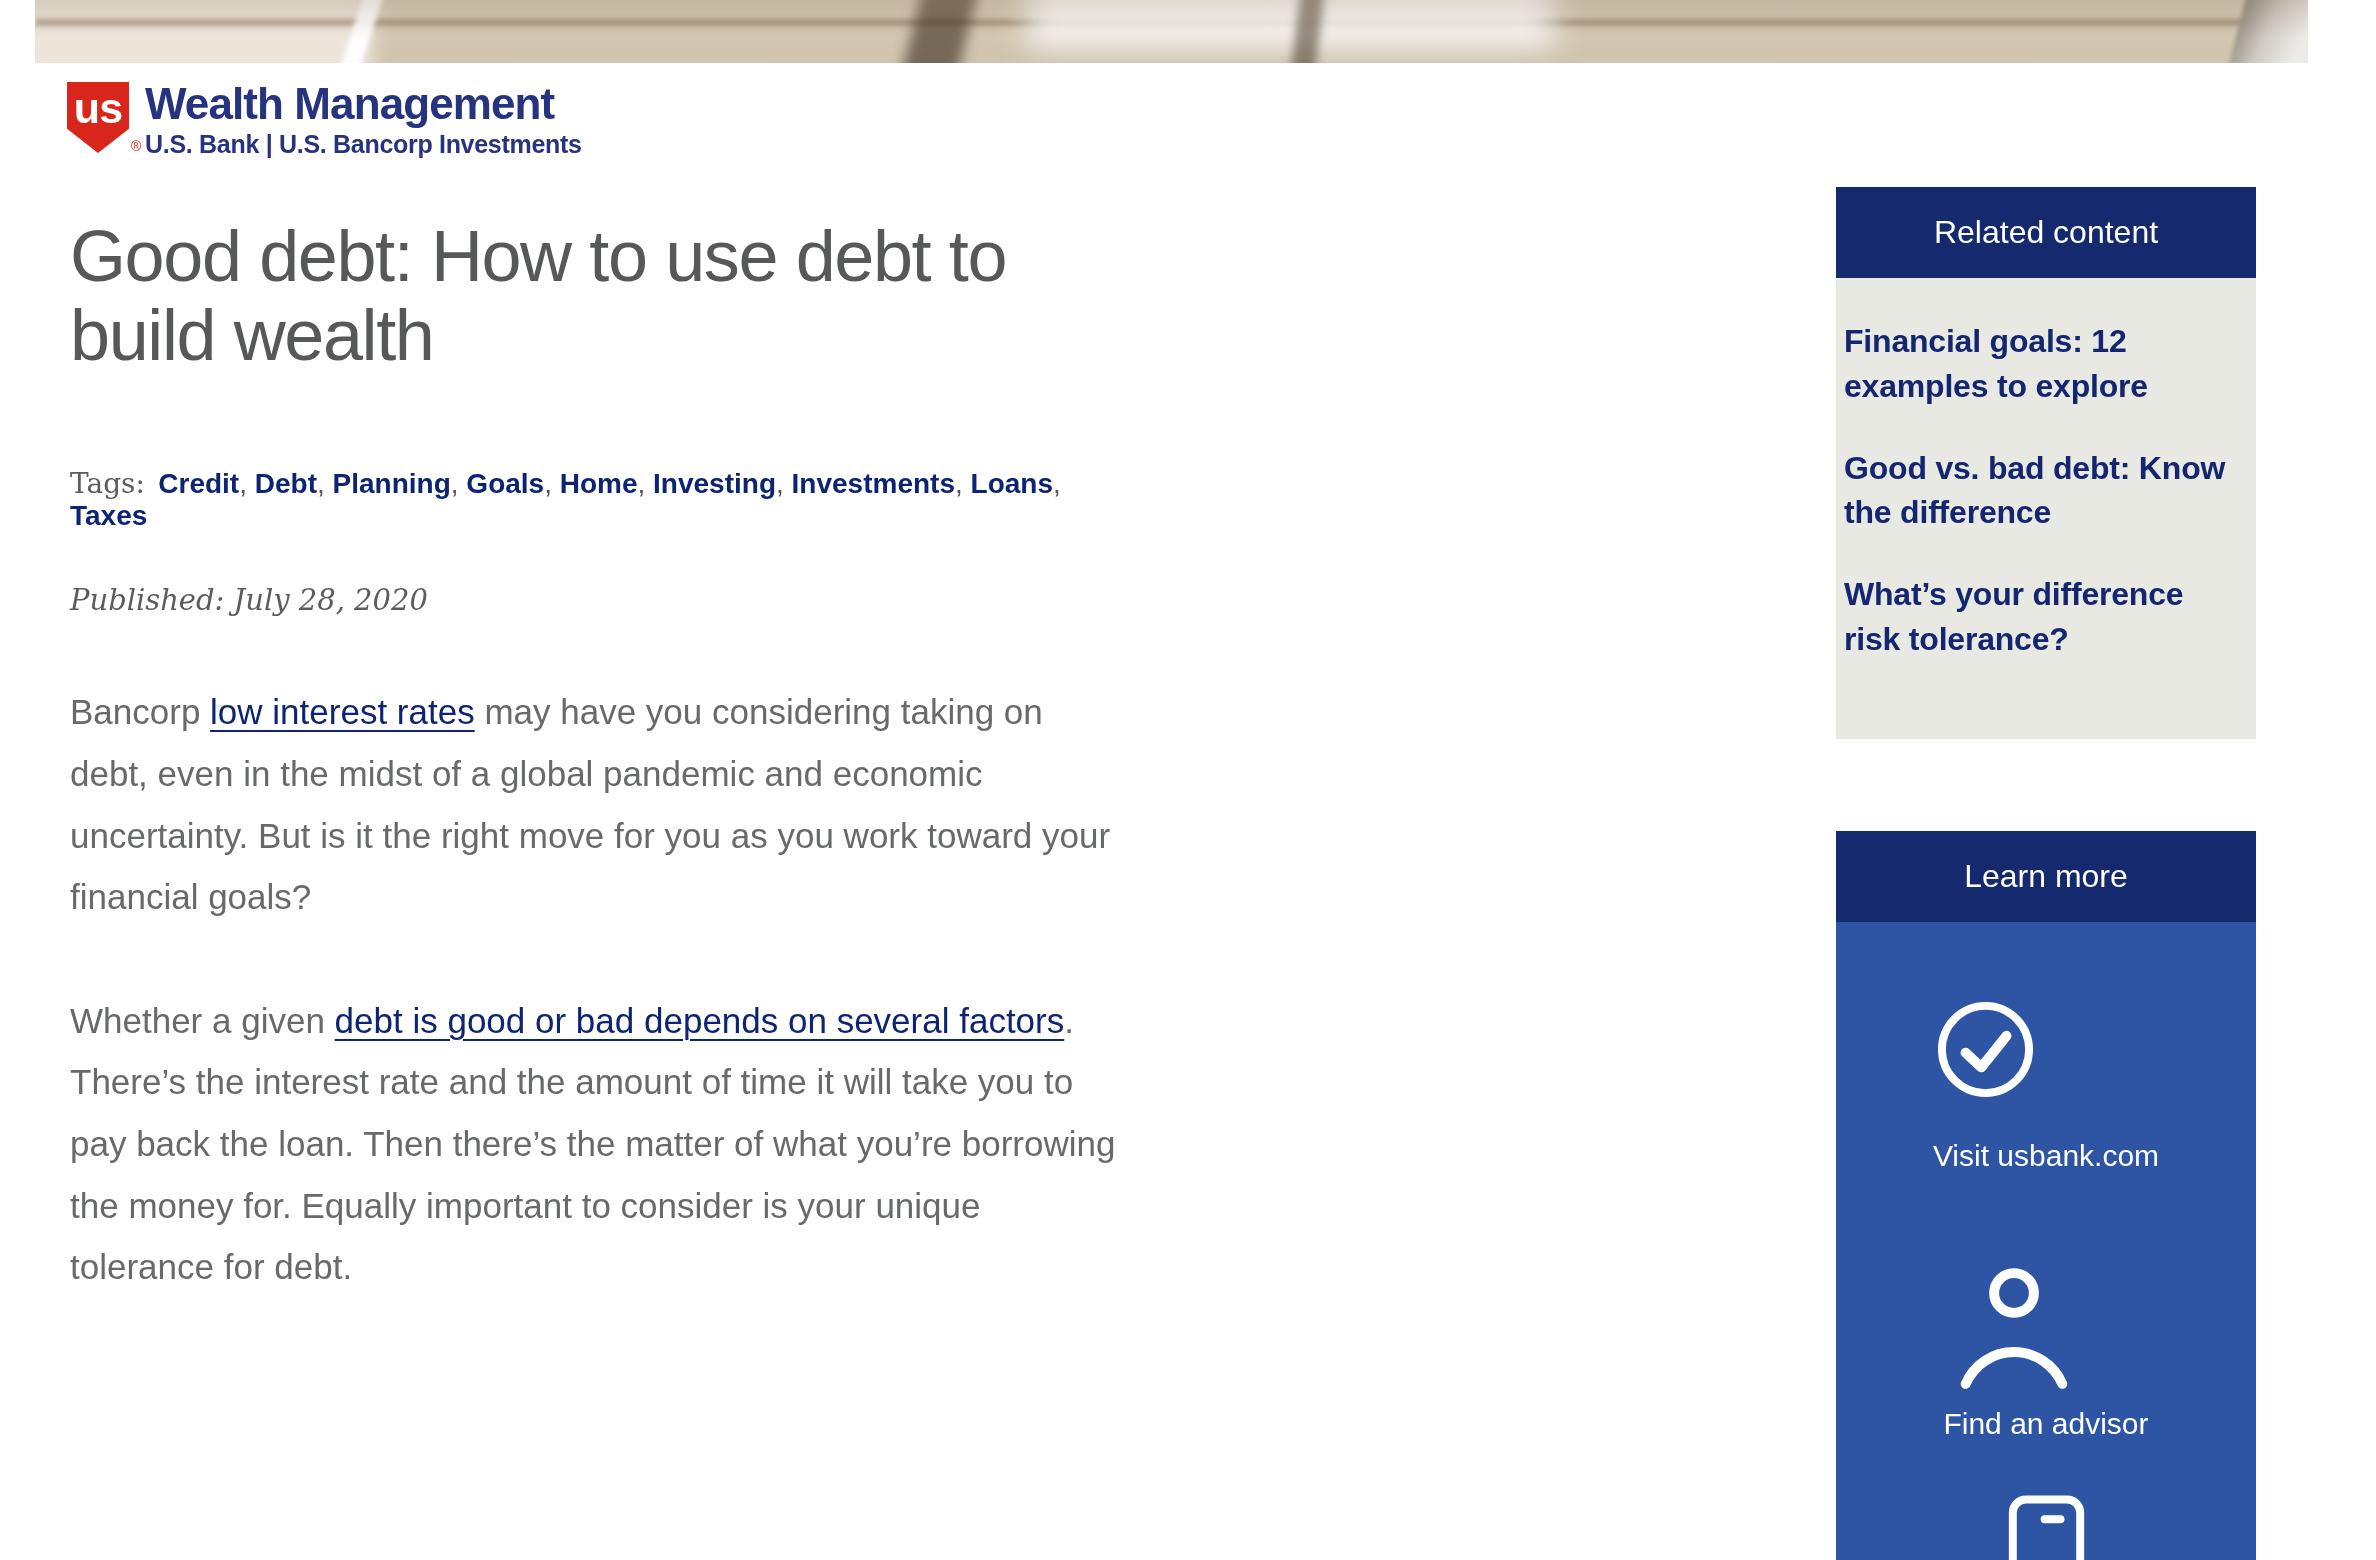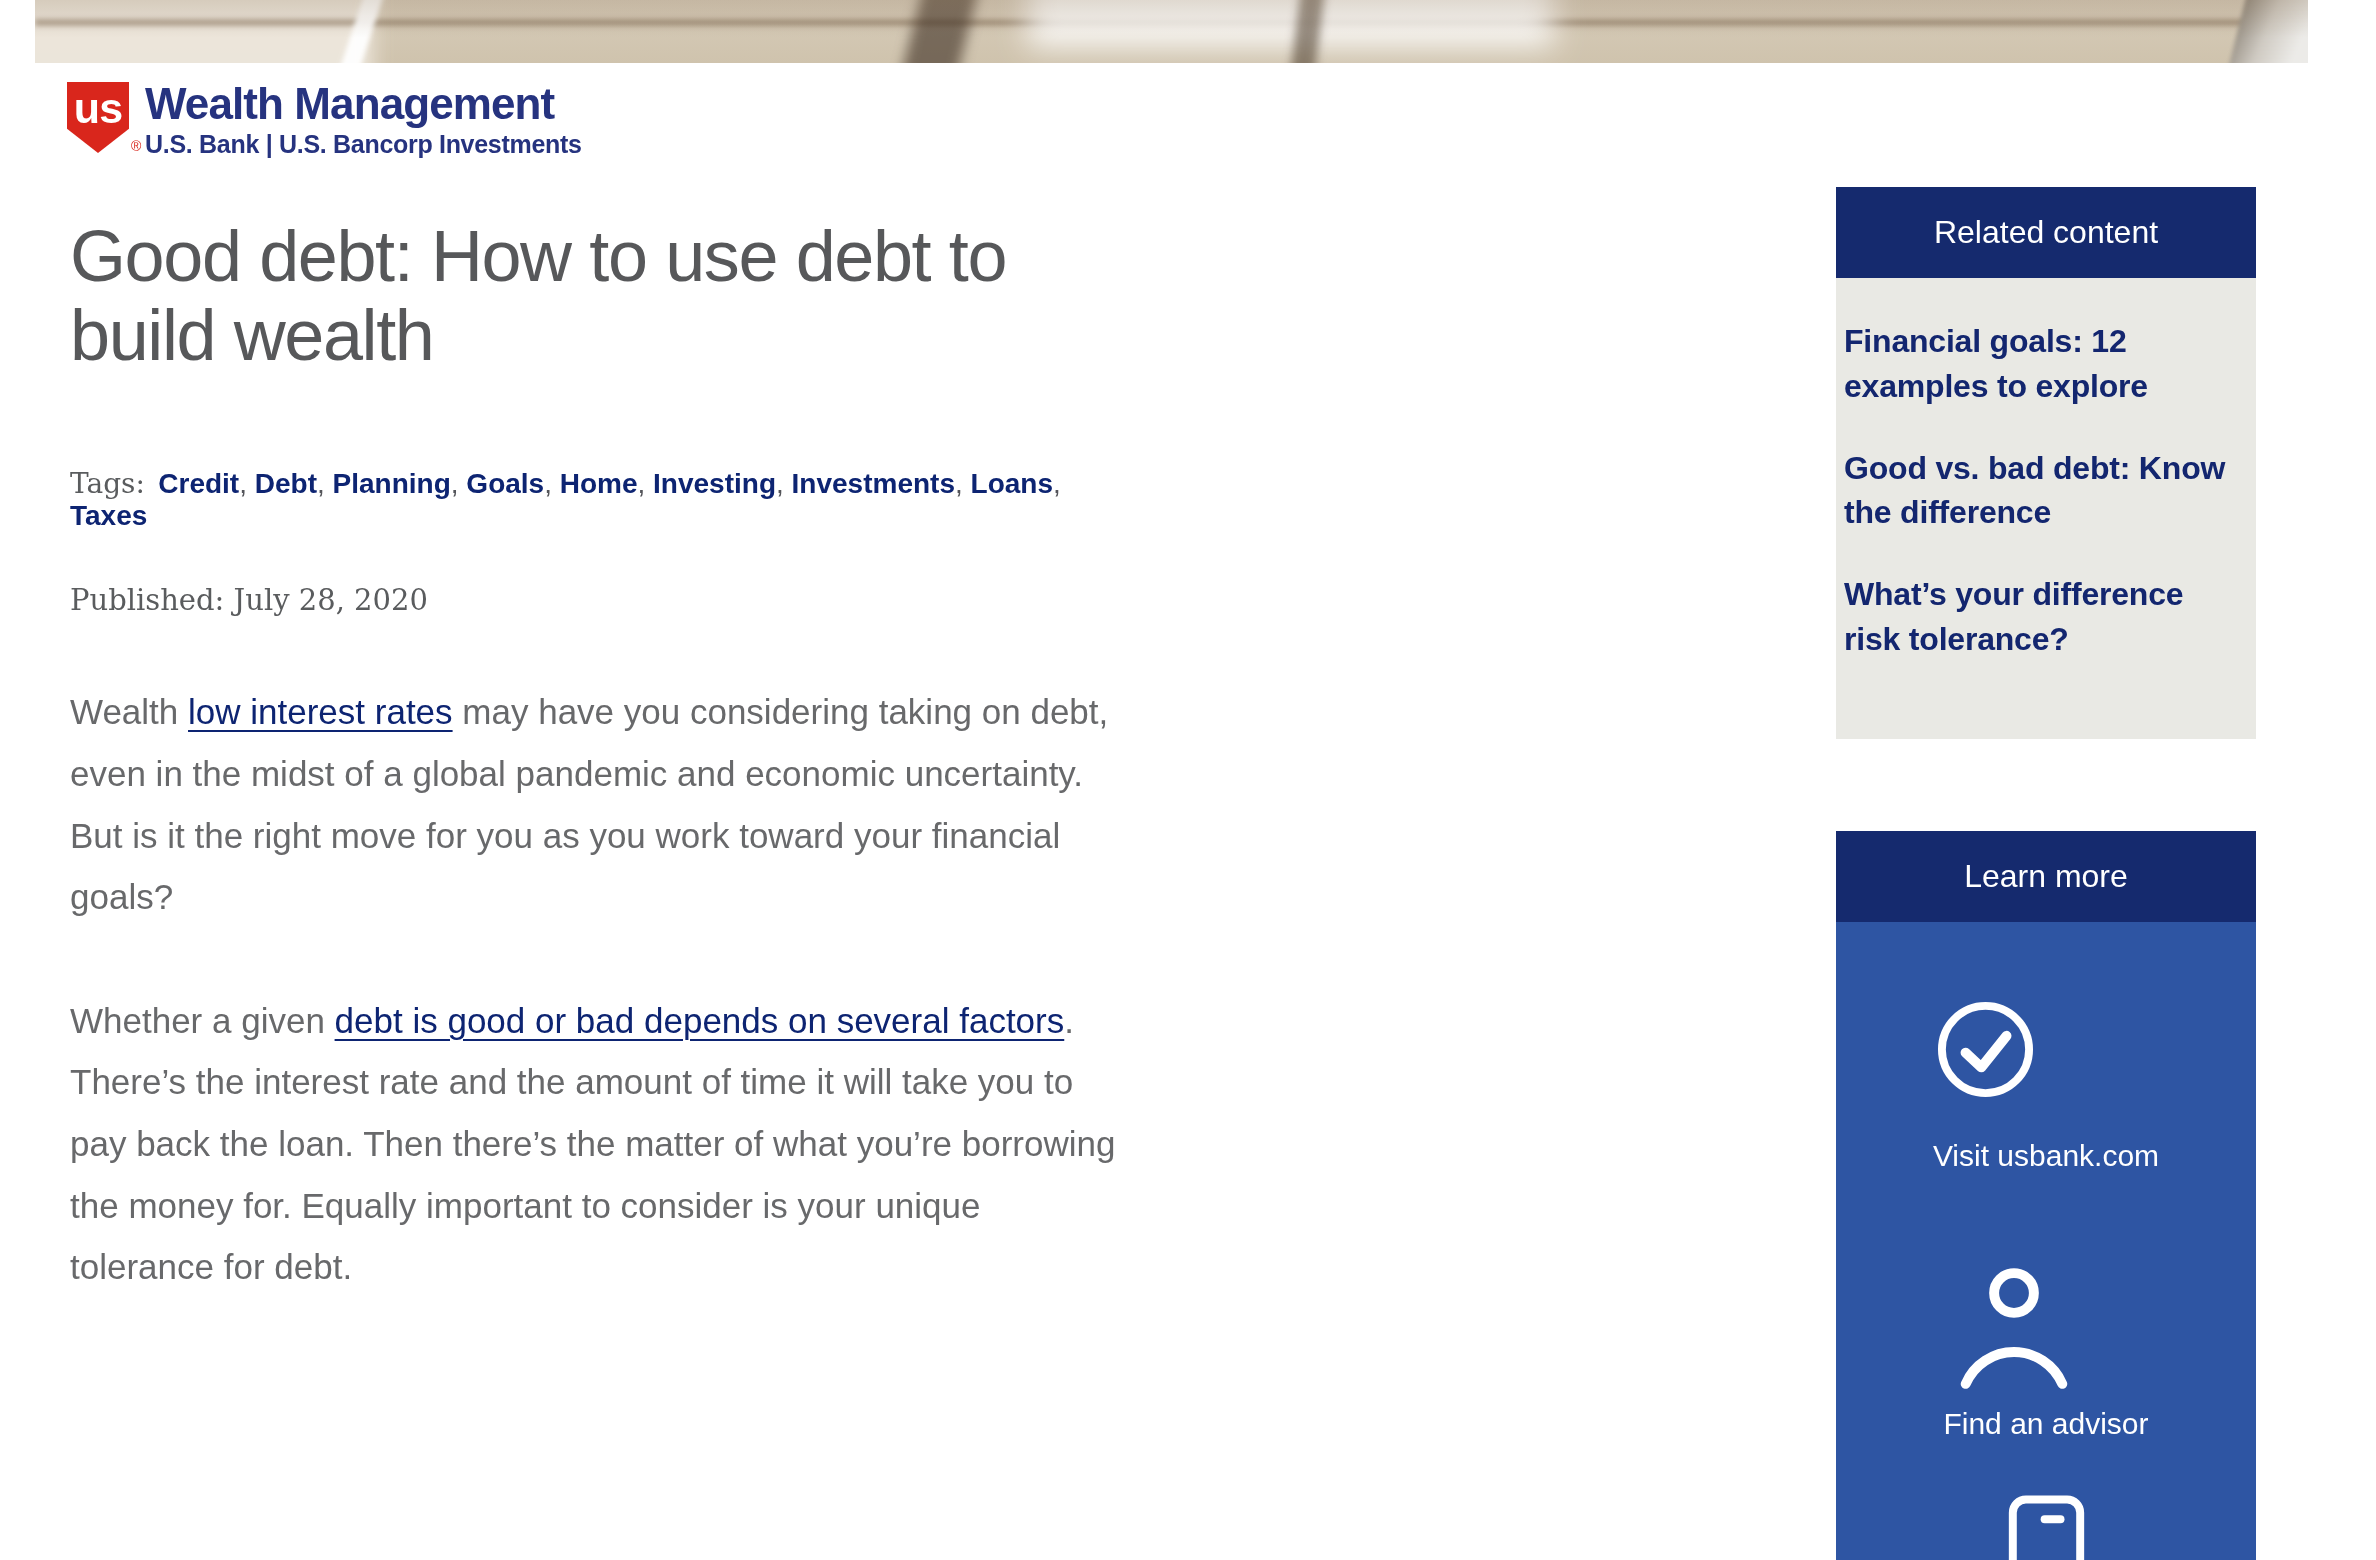--- a/index.html
+++ b/index.html
@@ -44,21 +44,21 @@
     font-size:72px; font-weight:400; color:#57585a; line-height:1.1; letter-spacing:-1.4px;
   }
   .article-subtitle {
     font-family:"DejaVu Serif", serif; font-size:37px; color:#55575a;
     line-height:1.58; margin-top:67px; max-width:993px;
   }
   .tags-line { margin-top:92px; font-size:28px; }
   .tags-label { font-family:"DejaVu Serif", serif; color:#5a5c5e; margin-right:5.6px; }
   .tag-link { color:#0d2472; font-weight:700; text-decoration:none; }
   .tag-sep { color:#54555a; }
-  .published { margin-top:51px; font-family:"DejaVu Serif", serif; font-size:29px; color:#5a5c5e; }
+  .published { margin-top:51px; font-family:"DejaVu Serif", serif; font-size:29px; color:#5a5c5e;font-style:italic; }
 
   .body-para { margin-top:64px; font-size:35px; color:#68696b; line-height:1.76; max-width:1059px; }
   .body-link { color:#0d2472; text-decoration:underline; text-decoration-thickness:1.9px; text-underline-offset:5.6px; }
   h2.section-heading { margin-top:111px; font-size:47px; font-weight:400; color:#58595b; letter-spacing:-0.5px; }
   .body-para.after-h2 { margin-top:62px; }
 
   
   .sidebar { position:absolute; left:1836px; top:187px; width:420px; }
   .box-header {
     background:#152a6e; color:#ffffff; text-align:center;
@@ -110,21 +110,21 @@
 </header>
 
 <main class="main">
   <h1 class="article-title">Good debt: How to use debt to build wealth</h1>
 
 
   <p class="tags-line"><span class="tags-label">Tags:</span> <a href="#" class="tag-link">Credit</a><span class="tag-sep">, </span><a href="#" class="tag-link">Debt</a><span class="tag-sep">, </span><a href="#" class="tag-link">Planning</a><span class="tag-sep">, </span><a href="#" class="tag-link">Goals</a><span class="tag-sep">, </span><a href="#" class="tag-link">Home</a><span class="tag-sep">, </span><a href="#" class="tag-link">Investing</a><span class="tag-sep">, </span><a href="#" class="tag-link">Investments</a><span class="tag-sep">, </span><a href="#" class="tag-link">Loans</a><span class="tag-sep">, </span><a href="#" class="tag-link">Taxes</a></p>
 
   <p class="published">Published: July 28, 2020</p>
 
-  <p class="body-para"><span>Wealth </span><a href="#" class="body-link">low interest rates</a><span> may have you considering taking on debt, even in the midst of a global pandemic and economic uncertainty. But is it the right move for you as you work toward your financial goals?</span></p>
+  <p class="body-para"><span>Bancorp </span><a href="#" class="body-link">low interest rates</a><span> may have you considering taking on debt, even in the midst of a global pandemic and economic uncertainty. But is it the right move for you as you work toward your financial goals?</span></p>
 
 
   <p class="body-para after-h2"><span>Whether a given </span><a href="#" class="body-link">debt is good or bad depends on several factors</a><span>. There’s the interest rate and the amount of time it will take you to pay back the loan. Then there’s the matter of what you’re borrowing the money for. Equally important to consider is your unique tolerance for debt.</span></p>
 
 </main>
 
 <aside class="sidebar">
 
   <section class="related-box">
     <div class="box-header">Related content</div>

